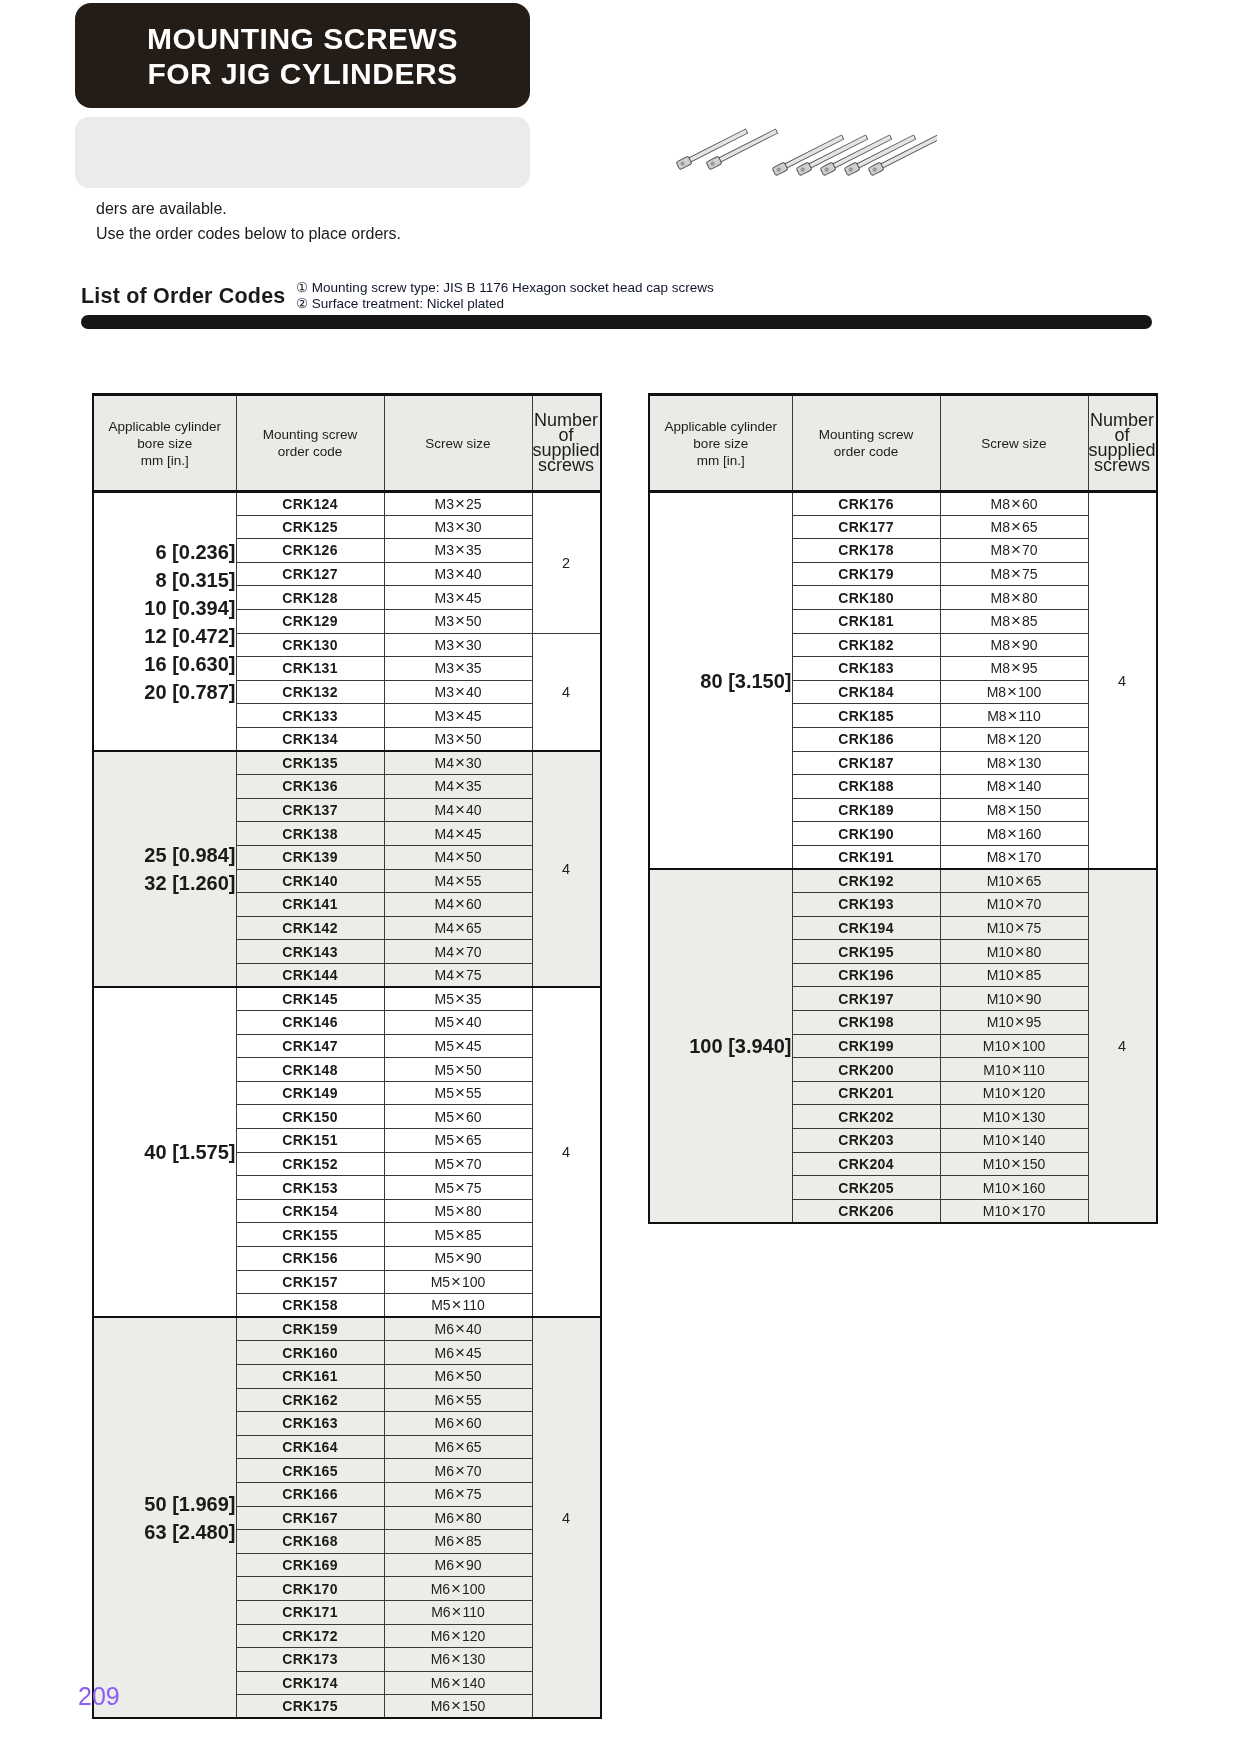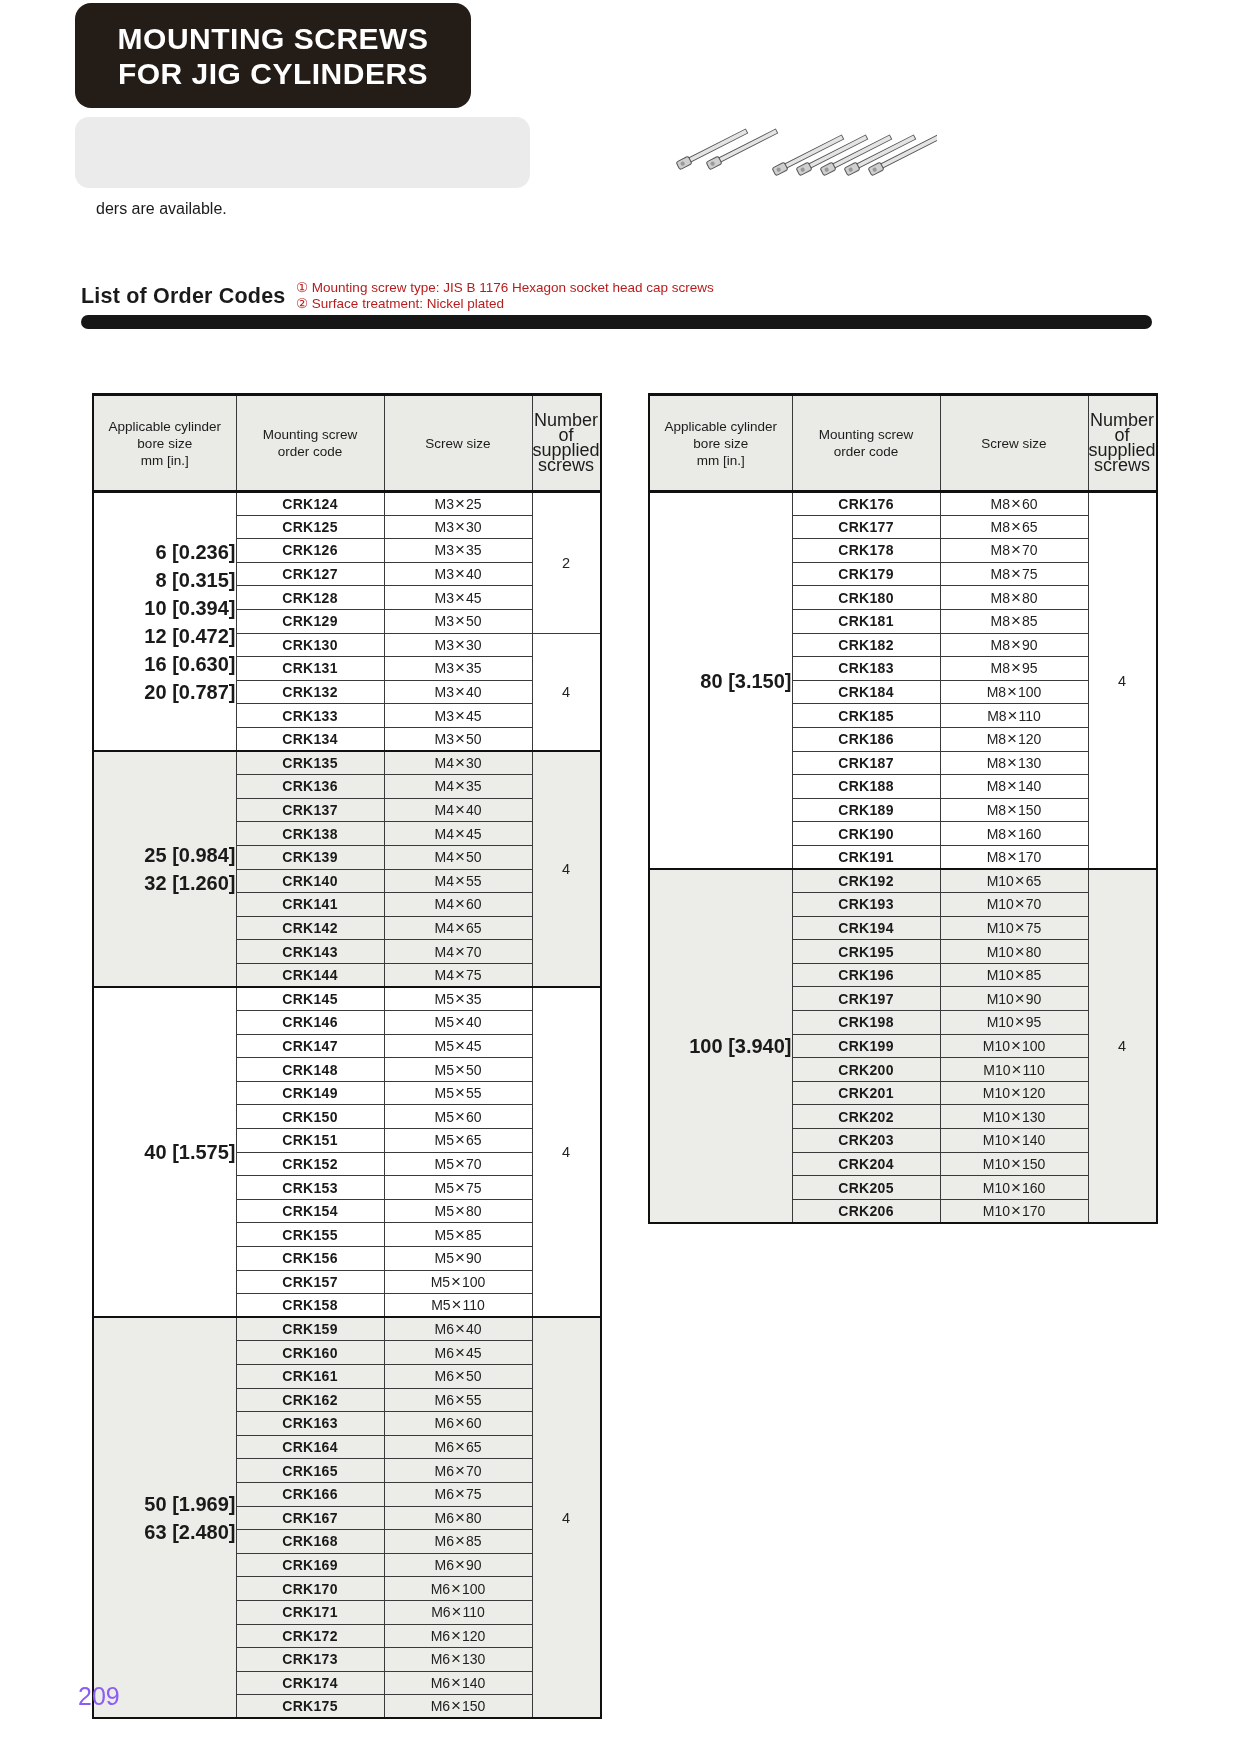--- a/index.html
+++ b/index.html
@@ -1,38 +1,38 @@
 <!DOCTYPE html>
 <html style="--title-bg: #241c16; --bar-bg: #161616; --header-bg: #eaeae6; --shade-bg: #ecece8;"><head>
 <meta charset="utf-8">
 <style>
   * { margin:0; padding:0; box-sizing:border-box; }
   html,body { width:1240px; height:1754px; background:#ffffff; }
   body { position:relative; font-family:"Liberation Sans", sans-serif; color:#1a1a1a; overflow:hidden; }
 
   .title-box{
-    position:absolute; left:75px; top:3px; width:396px; height:105px;
+    position:absolute; left:75px; top:3px; width:455px; height:105px;
     background:var(--title-bg,#241c16); border-radius:16px;
     display:flex; flex-direction:column; justify-content:center; align-items:center;
   }
   .title-box .tline{ color:#ffffff; font-weight:bold; font-size:30px; line-height:35px; letter-spacing:.5px; }
 
   .gray-box{
     position:absolute; left:75px; top:117px; width:455px; height:71px;
     background:#ebebeb; border-radius:14px;
   }
 
   .screws{ position:absolute; left:672px; top:100px; }
 
   .intro{ position:absolute; left:81px; top:196px; font-size:16px; line-height:25px; width:480px; }
   .intro .ind{ padding-left:15px; }
   .intro .bullet{ font-size:15px; margin-right:1px; }
 
   .section-heading{ position:absolute; left:81px; top:284px; font-size:21.5px; font-weight:bold; letter-spacing:.2px;text-align:right; }
-  .note{ position:absolute; left:296px; font-size:13.5px; color:#b91c1c; }
+  .note{ position:absolute; left:296px; font-size:13.5px; color:#0f172a; }
   .note1{ top:279px; }
   .note2{ top:295px; }
 
   .black-bar{
     position:absolute; left:81px; top:315px; width:1071px; height:14px;
     background:var(--bar-bg,#161616); border-radius:8px;
   }
 
   .table-wrap{ position:absolute; top:350px; }
   .table-wrap.left{ left:92px; }
@@ -89,20 +89,21 @@
   <use href="#screw" transform="translate(36,66) rotate(-27)"></use>
   <use href="#screw" transform="translate(102,72) rotate(-27)"></use>
   <use href="#screw" transform="translate(126,72) rotate(-27)"></use>
   <use href="#screw" transform="translate(150,72) rotate(-27)"></use>
   <use href="#screw" transform="translate(174,72) rotate(-27)"></use>
   <use href="#screw" transform="translate(198,72) rotate(-27)"></use>
 </svg>
 
 <div class="intro" data-name="intro-text">
   <div class="ind" data-name="intro-line-2">ders are available.</div>
+  <div class="ind" data-name="intro-line-3">Use the order codes below to place orders.</div>
 </div>
 
 <div class="section-heading" data-name="section-heading">List of Order Codes</div>
 <div class="note note1" data-name="note-mounting-screw-type">① Mounting screw type: JIS B 1176 Hexagon socket head cap screws</div>
 <div class="note note2" data-name="note-surface-treatment">② Surface treatment: Nickel plated</div>
 <div class="black-bar" data-name="section-divider-bar"></div>
 
 <div class="table-wrap left" data-name="order-codes-table-left">
     <table class="order-table" data-name="order-codes-table">
       <colgroup>

